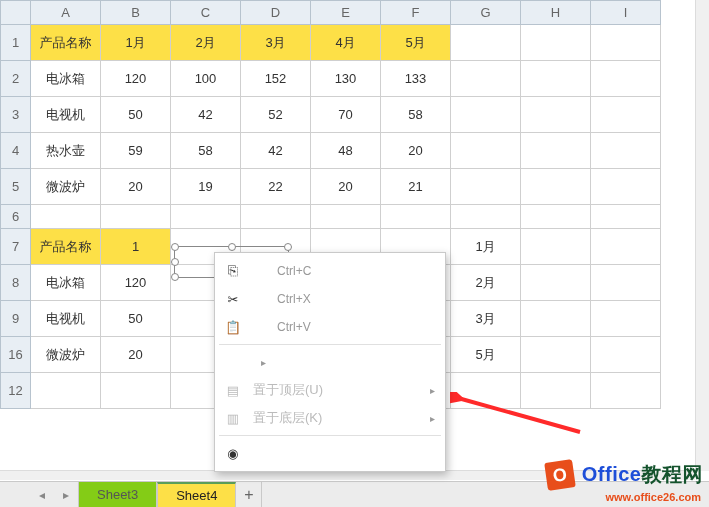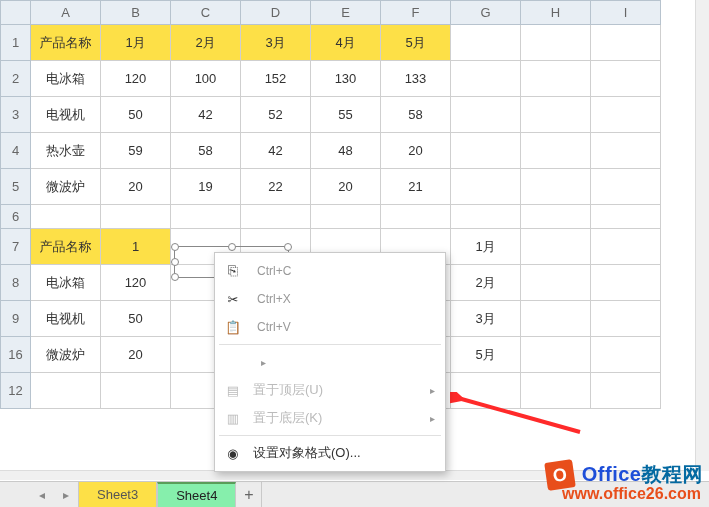--- a/index.html
+++ b/index.html
@@ -21,35 +21,35 @@
     .h-tl { top: -4px; left: -4px; } .h-tm { top: -4px; left: calc(50% - 4px); } .h-tr { top: -4px; right: -4px; }
     .h-ml { top: calc(50% - 4px); left: -4px; } .h-mr { top: calc(50% - 4px); right: -4px; }
     .h-bl { bottom: -4px; left: -4px; } .h-bm { bottom: -4px; left: calc(50% - 4px); } .h-br { bottom: -4px; right: -4px; }
     .obj-bar { position: absolute; right: 8px; top: 50%; width: 22px; height: 6px; background: #333; transform: translateY(-50%); border-radius: 2px; }
     
     .context-menu { position: absolute; left: 214px; top: 252px; width: 232px; background: #fff; border: 1px solid #c9c9c9; box-shadow: 2px 3px 8px rgba(0,0,0,0.25); z-index: 10; padding: 4px 0; }
     .menu-item { display: flex; align-items: center; height: 28px; padding: 0 10px 0 8px; color: #333; }
     .menu-item.disabled { color: #bbb; }
     .mi-icon { width: 20px; height: 20px; display: flex; align-items: center; justify-content: center; margin-right: 10px; font-size: 13px; }
     .mi-label { flex: 1; }
-    .mi-short { color: #999; font-size: 12px; margin-left: 4px; }
+    .mi-short { color: #999; font-size: 12px; margin-left: 24px; }
     .mi-sub { color: #999; font-size: 10px; margin-left: 8px; }
     .menu-sep { height: 1px; background: #e0e0e0; margin: 3px 4px; }
     
     .arrow { position: absolute; left: 450px; top: 392px; z-index: 5; }
     
     .watermark { position: absolute; right: 6px; bottom: 18px; font-size: 20px; font-weight: bold; letter-spacing: 0.5px; }
     .wm-logo { display: inline-flex; width: 28px; height: 28px; background: #e84e1b; border-radius: 3px; color: #fff; align-items: center; justify-content: center; margin-right: 2px; transform: rotate(-8deg); font-size: 18px; }
-    .wm-office { color: #1d4ed8; } .wm-jc { color: #0369a1; margin-top: 33px; }
-    .wm-url { position: absolute; right: 8px; bottom: 4px; font-size: 16px; color: #e84e1b; font-weight: bold; }
+    .wm-office { color: #1d4ed8; } .wm-jc { color: #14532d; margin-top: 33px; }
+    .wm-url { position: absolute; right: 8px; bottom: 4px; font-size: 11px; color: #e84e1b; font-weight: bold; }
     
     .tab-bar { position: absolute; bottom: 0; left: 0; right: 0; height: 26px; background: #ececec; border-top: 1px solid #c9c9c9; display: flex; align-items: stretch; padding-left: 30px; }
     .tab-ctrl { width: 24px; display: flex; align-items: center; justify-content: center; color: #888; font-size: 12px; }
-    .tab { padding: 0 18px; display: flex; align-items: center; border-left: 1px solid #c9c9c9; border-right: 1px solid #c9c9c9; color: #555; background: #fde047; }
-    .tab.active { background: #86efac; color: #222; border-top: 2px solid #5a9e5a; }
+    .tab { padding: 0 18px; display: flex; align-items: center; border-left: 1px solid #c9c9c9; border-right: 1px solid #c9c9c9; color: #555; background: #84cc16; }
+    .tab.active { background: #fde047; color: #222; border-top: 2px solid #5a9e5a; }
     .tab-add { width: 26px; display: flex; align-items: center; justify-content: center; color: #666; font-size: 16px; border-right: 1px solid #c9c9c9; }
     .scroll-strip { position: absolute; bottom: 27px; left: 0; right: 14px; height: 10px; background: #f0f0f0; border-top: 1px solid #dcdcdc; }
     .scroll-vert { position: absolute; right: 0; top: 0; bottom: 36px; width: 14px; background: #f0f0f0; border-left: 1px solid #dcdcdc; }
   </style>
 </head>
 <body>
 
 <div class="sheet-area">
 <table>
   <tbody>
@@ -88,21 +88,21 @@
           <td></td>
           <td></td>
           <td></td>
         </tr>
   <tr>
           <td class="row-hdr">3</td>
     <td>电视机</td>
           <td>50</td>
           <td>42</td>
           <td>52</td>
-          <td>55</td>
+          <td>70</td>
           <td>58</td>
           <td></td>
           <td></td>
           <td></td>
         </tr>
   <tr>
           <td class="row-hdr">4</td>
     <td>热水壶</td>
           <td>59</td>
           <td>58</td>
@@ -236,21 +236,20 @@
     <span class="mi-sub">▸</span>
   </div>
   <div class="menu-item disabled">
     <span class="mi-icon">▥</span>
     <span class="mi-label">置于底层(K)</span>
     <span class="mi-sub">▸</span>
   </div>
   <div class="menu-sep"></div>
   <div class="menu-item">
     <span class="mi-icon">◉</span>
-    <span class="mi-label">设置对象格式(O)...</span>
   </div>
 </div>
 
 <svg class="arrow" width="140" height="50">
   <defs>
         <marker id="ah" markerWidth="12" markerHeight="10" refX="2" refY="5" orient="auto">
           <path d="M10,0 L0,5 L10,10 Z" fill="#ff2a2a"></path>
         </marker>
       </defs>
   <line x1="130" y1="40" x2="8" y2="6" stroke="#ff2a2a" stroke-width="4" marker-end="url(#ah)"></line>

